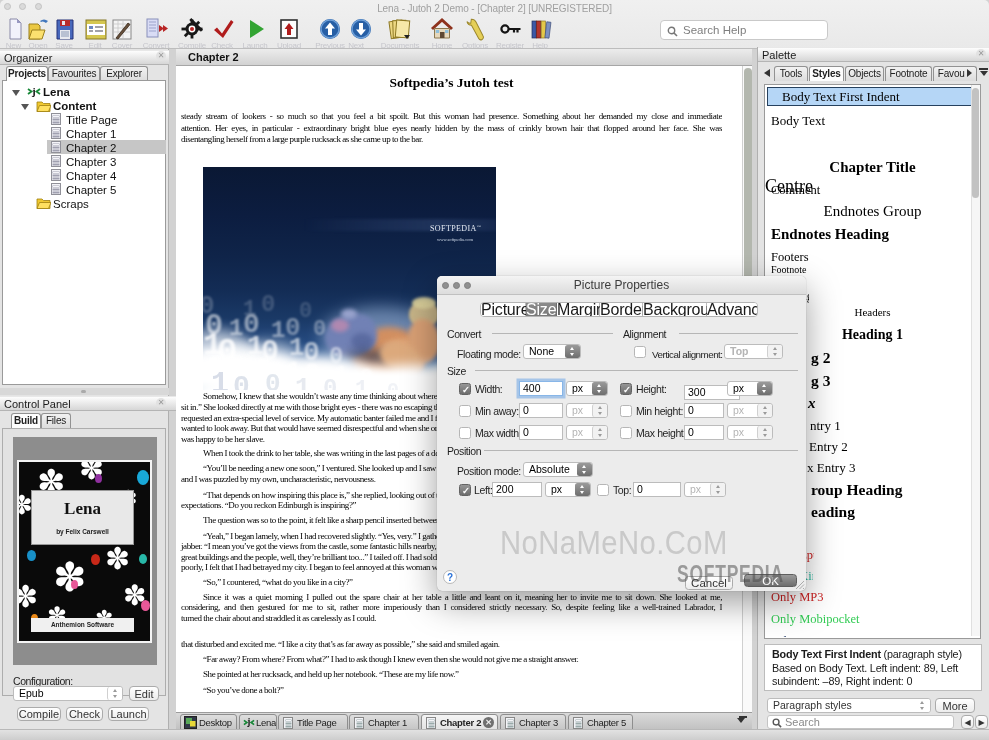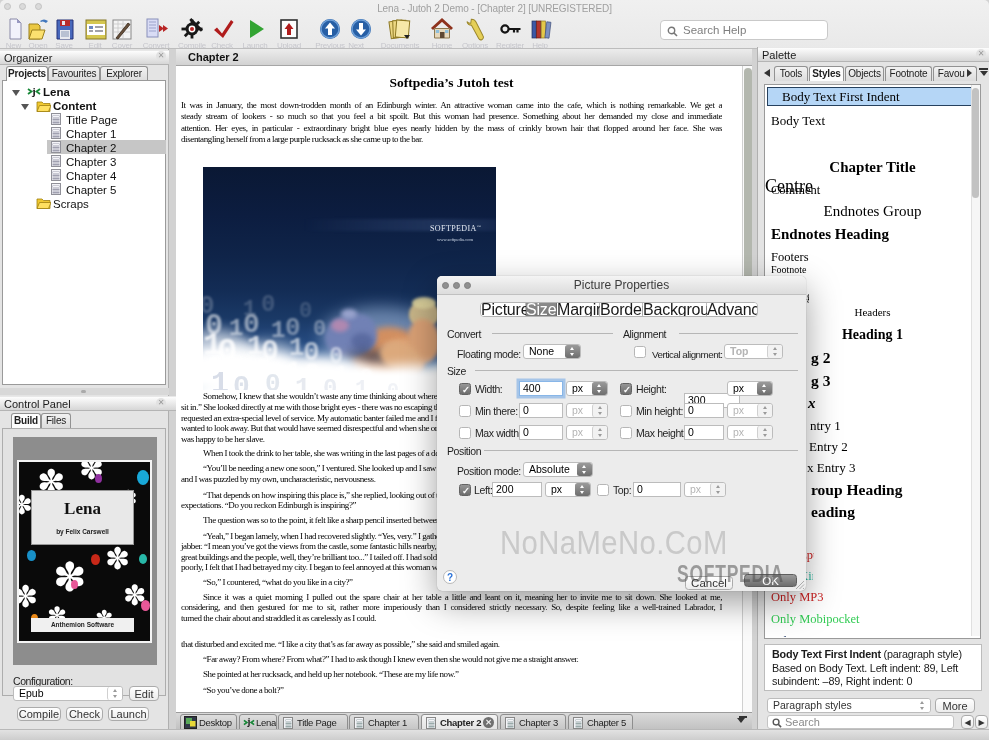--- a/index.html
+++ b/index.html
@@ -311,21 +311,20 @@
   </div>
   <div class="btn" style="left:17px;top:312px;width:44px;height:14px;line-height:13px;">Compile</div>
   <div class="btn" style="left:66px;top:312px;width:37px;height:14px;line-height:13px;">Check</div>
   <div class="btn" style="left:108px;top:312px;width:41px;height:14px;line-height:13px;">Launch</div>
 </div>
 
 <div id="main" class="abs">
   <div id="dochdr">Chapter 2</div>
   <div id="doc">
     <div style="position:absolute;left:5px;top:9px;width:541px;text-align:center;font-weight:bold;font-size:13.5px;">Softpedia’s Jutoh test</div>
-    <div class="dj" style="top:33.5px;">It was in January, the most down-trodden month of an Edinburgh winter. An attractive woman came into the cafe, which is nothing remarkable. We get a</div>
     <div class="dj" style="top:45px;">steady stream of lookers - so much so that you feel a bit spoilt. But this woman had presence. Something about her demanded my close and immediate</div>
     <div class="dj" style="top:56.5px;">attention. Her eyes, in particular - extraordinary bright blue eyes nearly hidden by the mass of crinkly brown hair that flopped around her face. She was</div>
     <div class="dl" style="top:68px;">disentangling herself from a large purple rucksack as she came up to the bar.</div>
     <div id="dimg">
       <div style="position:absolute;left:100px;top:52px;width:193px;height:12px;background:linear-gradient(90deg,rgba(100,130,190,0) 0%,rgba(110,140,200,0.12) 40%,rgba(120,150,210,0.18) 70%,rgba(100,130,190,0.10) 100%);filter:blur(1.5px);"></div>
       <div class="wmtext">SOFTPEDIA<span style="font-size:4px;vertical-align:top;">™</span></div>
       <div class="wmurl">www.softpedia.com</div>
 
       <div style="position:absolute;left:118px;top:140px;width:120px;height:60px;background:#8aa3c8;border-radius:50%;filter:blur(8px);opacity:.7;"></div>
       <div style="position:absolute;left:150px;top:160px;width:70px;height:62px;background:#d28f60;border-radius:48% 52% 40% 55%;filter:blur(3px);transform:rotate(-14deg);"></div>
@@ -509,24 +508,24 @@
     <div class="dlbl" style="left:215px;top:72.5px;font-size:9.8px;letter-spacing:-0.5px;">Vertical alignment:</div>
     <div class="dd dis" style="left:287px;top:68px;width:59px;font-weight:bold;">Top<span class="st"></span></div>
     <div class="dlbl" style="left:10px;top:89px;">Size</div>
       <div class="dline" style="left:38px;top:94px;width:323px;"></div>
     <div class="cb on" style="left:22px;top:107px;"></div>
     <div class="dlbl" style="left:38px;top:107px;">Width:</div>
     <div class="fld foc" style="left:82px;top:105px;width:44px;">400</div>
     <div class="dd" style="left:129px;top:105px;width:42px;">px<span class="st"></span></div>
     <div class="cb on" style="left:183px;top:107px;"></div>
     <div class="dlbl" style="left:199px;top:107px;">Height:</div>
-    <div class="fld" style="left:247px;top:117px;width:56px;">300</div>
+    <div class="fld" style="left:247px;top:109px;width:56px;">300</div>
     <div class="dd" style="left:290px;top:105px;width:46px;">px<span class="st"></span></div>
     <div class="cb" style="left:22px;top:129px;"></div>
-    <div class="dlbl" style="left:38px;top:129px;">Min there:</div>
+    <div class="dlbl" style="left:38px;top:129px;">Min away:</div>
     <div class="fld" style="left:82px;top:127px;width:44px;">0</div>
     <div class="dd dis" style="left:129px;top:127px;width:42px;">px<span class="st"></span></div>
     <div class="cb" style="left:183px;top:129px;"></div>
     <div class="dlbl" style="left:199px;top:129px;">Min height:</div>
     <div class="fld" style="left:247px;top:127px;width:40px;">0</div>
     <div class="dd dis" style="left:290px;top:127px;width:46px;">px<span class="st"></span></div>
     <div class="cb" style="left:22px;top:151px;"></div>
     <div class="dlbl" style="left:38px;top:151px;">Max width:</div>
     <div class="fld" style="left:82px;top:149px;width:44px;">0</div>
     <div class="dd dis" style="left:129px;top:149px;width:42px;">px<span class="st"></span></div>

